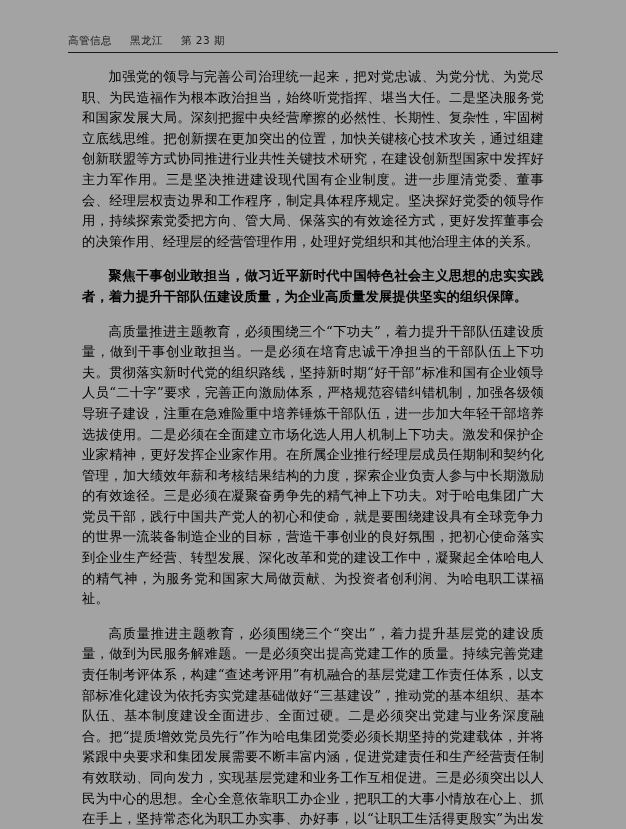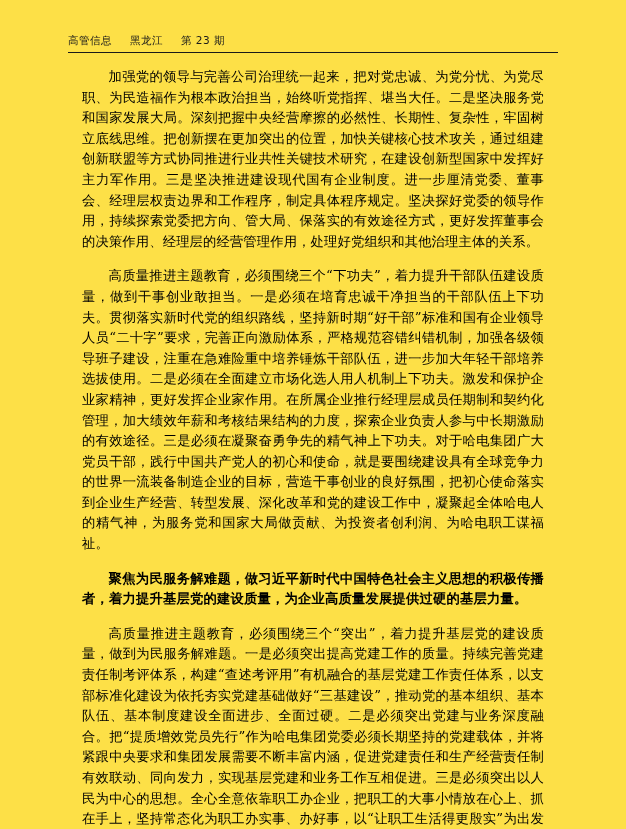--- a/index.html
+++ b/index.html
@@ -4,21 +4,21 @@
 <style>
   html, body {
     margin: 0;
     padding: 0;
     background: #b8b8b8;
   }
   .page {
     position: relative;
     width: 626px;
     height: 829px;
-    background: #fde047;
+    background: #a3a3a3;
     margin: 0 auto;
     overflow: hidden;
     font-family: "DejaVu Serif", serif;
   }
   .content {
     position: absolute;
     left: 68px;
     top: 34px;
     width: 490px;
   }
@@ -75,20 +75,20 @@
 <div class="page">
   <div class="content">
 
     <div class="header">
       <span>高管信息</span><span class="sp"></span><span>黑龙江</span><span class="sp"></span><span>第 23 期</span>
     </div>
     <div class="header-rule"></div>
 
     <div class="body-text">
       <p class="indent">加强党的领导与完善公司治理统一起来，把对党忠诚、为党分忧、为党尽职、为民造福作为根本政治担当，始终听党指挥、堪当大任。二是坚决服务党和国家发展大局。深刻把握中央经营摩擦的必然性、长期性、复杂性，牢固树立底线思维。把创新摆在更加突出的位置，加快关键核心技术攻关，通过组建创新联盟等方式协同推进行业共性关键技术研究，在建设创新型国家中发挥好主力军作用。三是坚决推进建设现代国有企业制度。进一步厘清党委、董事会、经理层权责边界和工作程序，制定具体程序规定。坚决探好党委的领导作用，持续探索党委把方向、管大局、保落实的有效途径方式，更好发挥董事会的决策作用、经理层的经营管理作用，处理好党组织和其他治理主体的关系。</p>
+      <p class="bold-head">聚焦干事创业敢担当，做习近平新时代中国特色社会主义思想的忠实实践者，着力提升干部队伍建设质量，为企业高质量发展提供坚实的组织保障。</p>
       <p class="indent">高质量推进主题教育，必须围绕三个“下功夫”，着力提升干部队伍建设质量，做到干事创业敢担当。一是必须在培育忠诚干净担当的干部队伍上下功夫。贯彻落实新时代党的组织路线，坚持新时期“好干部”标准和国有企业领导人员“二十字”要求，完善正向激励体系，严格规范容错纠错机制，加强各级领导班子建设，注重在急难险重中培养锤炼干部队伍，进一步加大年轻干部培养选拔使用。二是必须在全面建立市场化选人用人机制上下功夫。激发和保护企业家精神，更好发挥企业家作用。在所属企业推行经理层成员任期制和契约化管理，加大绩效年薪和考核结果结构的力度，探索企业负责人参与中长期激励的有效途径。三是必须在凝聚奋勇争先的精气神上下功夫。对于哈电集团广大党员干部，践行中国共产党人的初心和使命，就是要围绕建设具有全球竞争力的世界一流装备制造企业的目标，营造干事创业的良好氛围，把初心使命落实到企业生产经营、转型发展、深化改革和党的建设工作中，凝聚起全体哈电人的精气神，为服务党和国家大局做贡献、为投资者创利润、为哈电职工谋福祉。</p>
-      <p class="bold-head">聚焦为民服务解难题，做习近平新时代中国特色社会主义思想的积极传播者，着力提升基层党的建设质量，为企业高质量发展提供过硬的基层力量。</p>
       <p class="indent">高质量推进主题教育，必须围绕三个“突出”，着力提升基层党的建设质量，做到为民服务解难题。一是必须突出提高党建工作的质量。持续完善党建责任制考评体系，构建“查述考评用”有机融合的基层党建工作责任体系，以支部标准化建设为依托夯实党建基础做好“三基建设”，推动党的基本组织、基本队伍、基本制度建设全面进步、全面过硬。二是必须突出党建与业务深度融合。把“提质增效党员先行”作为哈电集团党委必须长期坚持的党建载体，并将紧跟中央要求和集团发展需要不断丰富内涵，促进党建责任和生产经营责任制有效联动、同向发力，实现基层党建和业务工作互相促进。三是必须突出以人民为中心的思想。全心全意依靠职工办企业，把职工的大事小情放在心上、抓在手上，坚持常态化为职工办实事、办好事，以“让职工生活得更殷实”为出发点和落脚点抓发展、抓改革，以实际行动让职工享受到企业高质量发展的成果。</p>
     </div>
 
   </div>
 
 </div>
 
 </body></html>

